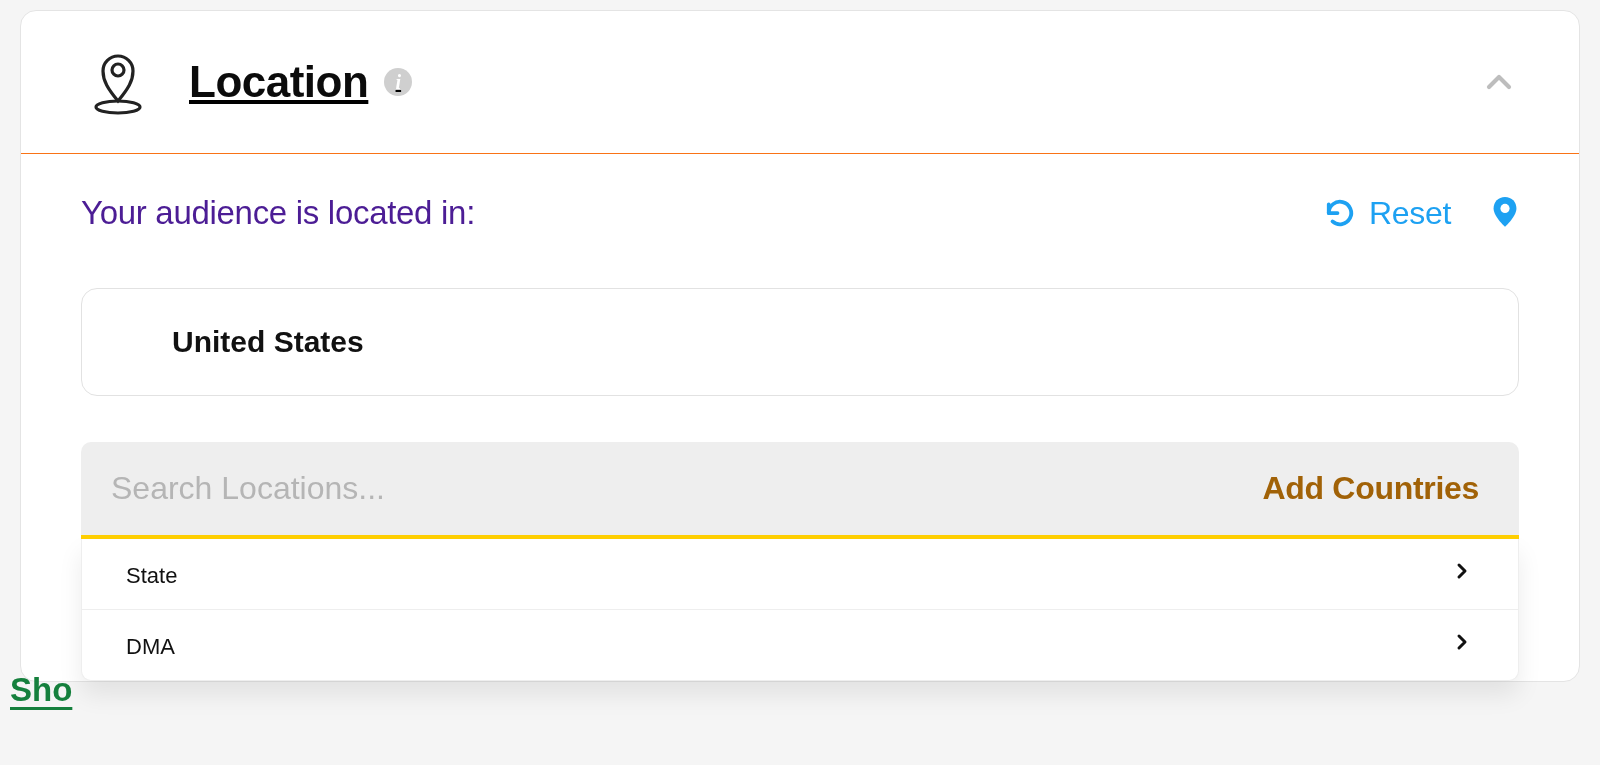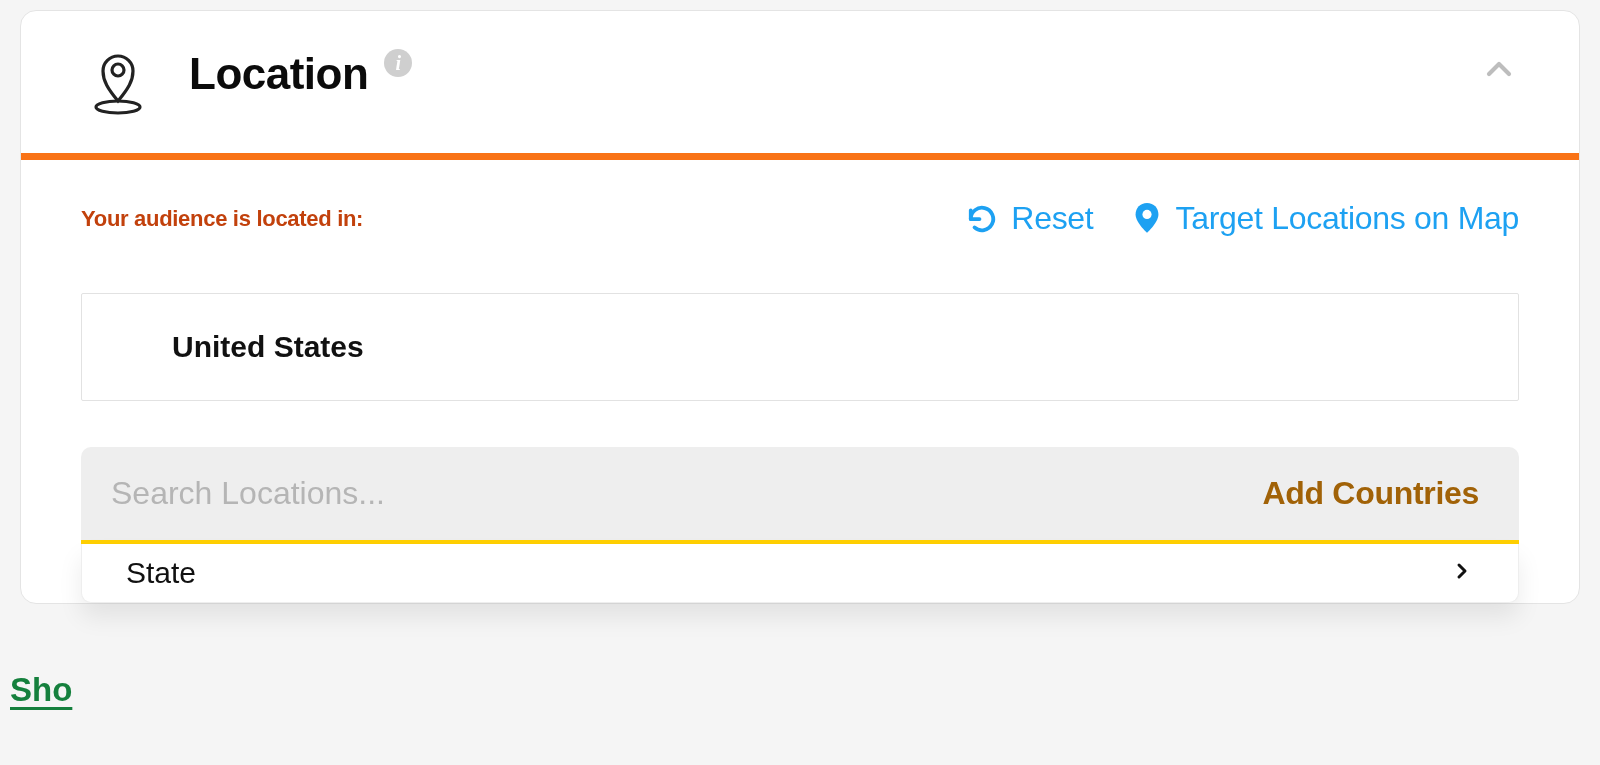--- a/index.html
+++ b/index.html
@@ -13,23 +13,24 @@
     }
     .panel {
       background: #fff;
       border: 1px solid #e4e4e4;
       border-radius: 16px;
       margin: 10px 20px 0 20px;
       position: relative;
     }
     .panel-header {
       display: flex;
-      align-items: flex-start;
+      align-items: center;
       padding: 38px 60px 38px 70px;
-      border-bottom: 7px solid #f97316;
+      border-bottom: 1px solid #f97316;
+      text-decoration: underline;
     }
     .loc-pin {
       flex: 0 0 auto;
       margin-right: 44px;
       display: flex;
       align-items: center;
       justify-content: center;
     }
     .panel-title {
       font-size: 44px;
@@ -60,41 +61,41 @@
     }
     .panel-body {
       padding: 40px 60px 0 60px;
     }
     .row-top {
       display: flex;
       align-items: center;
       gap: 40px;
     }
     .audience-label {
-      font-size: 22px;
-      font-weight: 700;
-      color: #c2410c;
+      font-size: 33px;
+      font-weight: 400;
+      color: #4c1d95;
       letter-spacing: -0.3px;
     }
     .spacer { flex: 1; }
     .link-btn {
       display: inline-flex;
       align-items: center;
       gap: 14px;
       color: #1da1f2;
       font-size: 32px;
       font-weight: 400;
       cursor: pointer;
       letter-spacing: -0.3px;
     }
     .link-btn svg { display: block; }
     .selected-box {
       margin-top: 56px;
       border: 1px solid #e2e2e2;
-      border-radius: 2px;
+      border-radius: 16px;
       padding: 36px 46px 36px 90px;
       font-size: 30px;
       font-weight: 700;
       color: #111;
     }
     .search-wrap {
       margin-top: 46px;
       background: #eeeeee;
       border-top-left-radius: 10px;
       border-top-right-radius: 10px;
@@ -131,22 +132,22 @@
       left: 60px;
       right: 68px;
       top: 100%;
       z-index: 5;
     }
     .panel-body-rel { position: relative; }
     .search-col { position: relative; }
     .dd-item {
       display: flex;
       align-items: flex-end;
-      padding: 12px 44px;
-      font-size: 30px;
+      padding: 20px 44px;
+      font-size: 22px;
       color: #111;
       cursor: pointer;
       border-top: 1px solid #eee;
     }
     .dd-item:first-child { border-top: none; }
     .dd-item .chev-right {
       margin-left: auto;
       color: #111;
     }
     .sho-underline {
@@ -190,21 +191,20 @@
           <path d="M3 12a9 9 0 1 1 3 6.7"></path>
           <polyline points="3 5 3 12 10 12"></polyline>
         </svg>
         <span>Reset</span>
       </span>
       <span class="link-btn">
         <svg width="28" height="32" viewBox="0 0 24 28" fill="#1da1f2">
           <path d="M12 0 C6 0 2 4.5 2 10 C2 17 12 26 12 26 C12 26 22 17 22 10 C22 4.5 18 0 12 0 Z"></path>
           <circle cx="12" cy="10" r="4" fill="#fff"></circle>
         </svg>
-        <span>Target Locations on Map</span>
       </span>
     </div>
 
     <div class="selected-box">
       <span>United States</span>
     </div>
 
     <div class="search-col">
       <div class="search-wrap">
         <input class="search-input" type="text" placeholder="Search Locations..." style="">
@@ -212,18 +212,26 @@
       </div>
       <div class="dropdown" style="position:relative; left:0; right:0;">
         <div class="dd-item">
           <span>State</span>
           <span class="chev-right">
             <svg width="24" height="24" viewBox="0 0 24 24" fill="none" stroke="currentColor" stroke-width="3" stroke-linecap="round" stroke-linejoin="round">
               <polyline points="9 6 15 12 9 18"></polyline>
             </svg>
           </span>
         </div>
+        <div class="dd-item">
+          <span>DMA</span>
+          <span class="chev-right">
+            <svg width="24" height="24" viewBox="0 0 24 24" fill="none" stroke="currentColor" stroke-width="3" stroke-linecap="round" stroke-linejoin="round">
+              <polyline points="9 6 15 12 9 18"></polyline>
+            </svg>
+          </span>
+        </div>
       </div>
     </div>
   </div>
 </div>
 
 <span class="sho-underline">Sho</span>
 
 </body></html>

